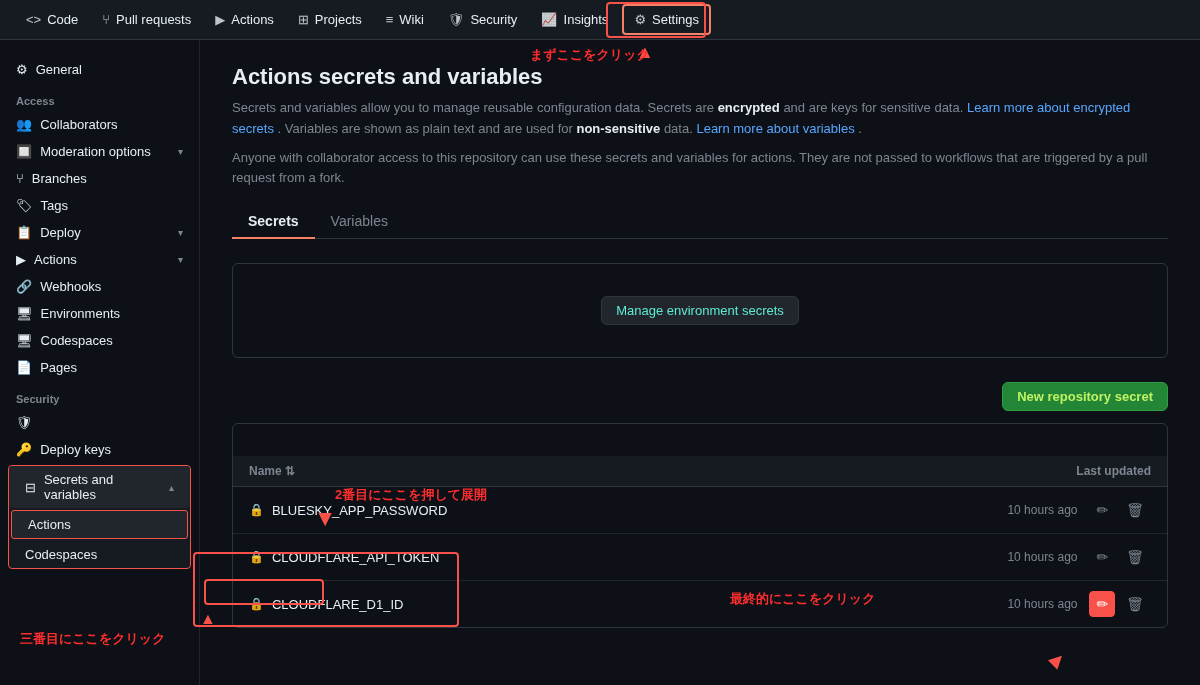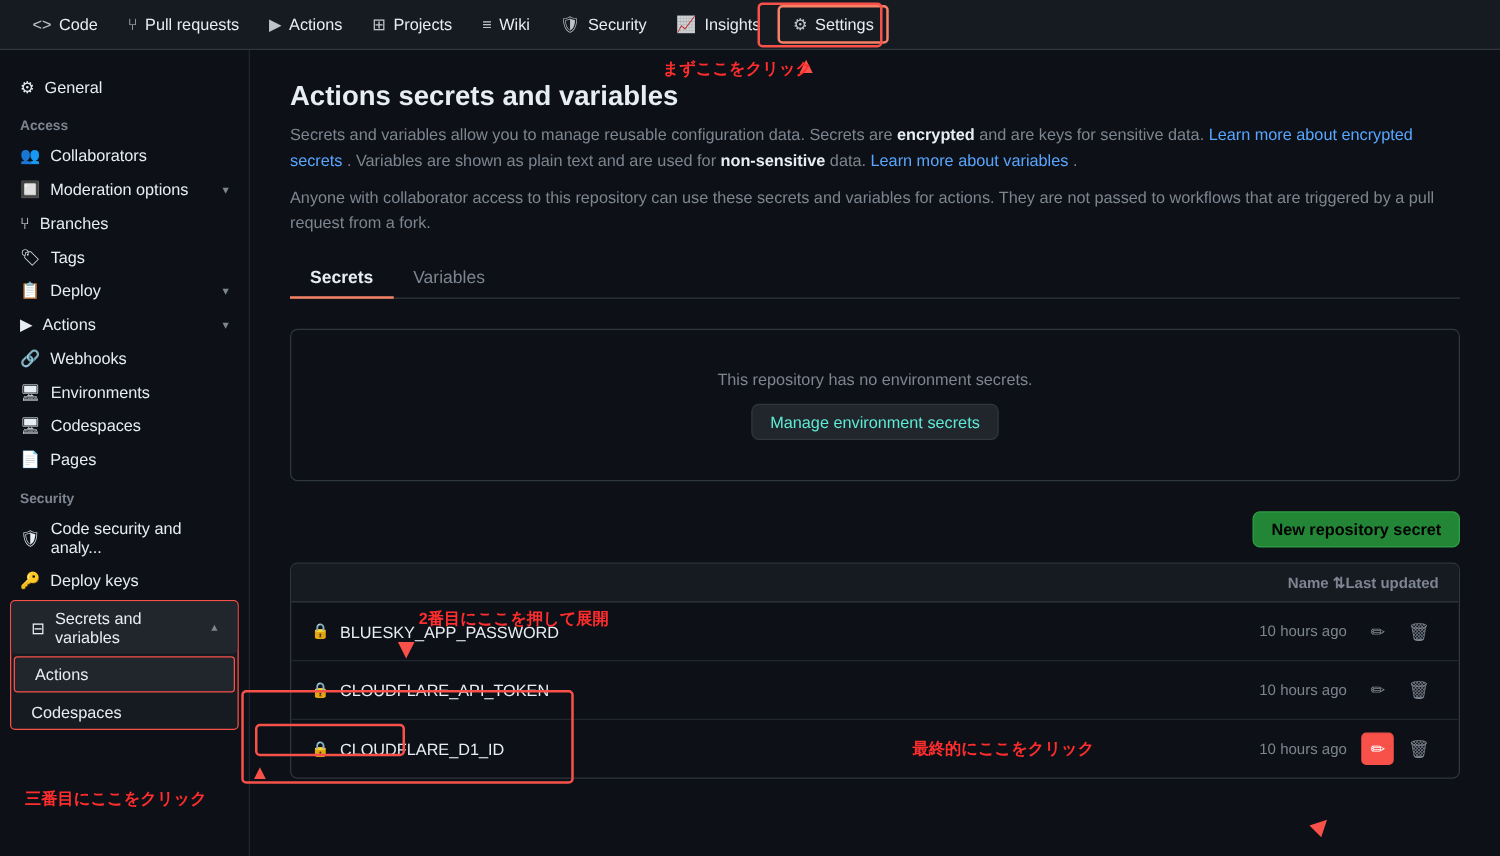--- a/index.html
+++ b/index.html
@@ -164,48 +164,49 @@
       border: 1px solid #30363d;
       color: #5eead4;
       padding: 6px 14px;
       border-radius: 6px;
       cursor: pointer;
       font-size: 13px;
     }
     .btn-green {
       background: #238636;
       border: 1px solid #2ea043;
-      color: #000000;
+      color: #bef264;
       padding: 6px 14px;
       border-radius: 6px;
       cursor: pointer;
       font-size: 13px;
       font-weight: 600;
     }
 
     
     .repo-secrets-header {
       display: flex;
       justify-content: flex-end;
       margin-bottom: 12px;
     }
     .secrets-table {
       border: 1px solid #30363d;
       border-radius: 6px;
       overflow: hidden;
     }
     .secrets-table-header {
       display: flex;
-      justify-content: flex-end;
+      justify-content: space-between;
       padding: 8px 16px;
       background: #161b22;
       border-bottom: 1px solid #30363d;
       font-size: 12px;
       font-weight: 600;
       color: #7d8590;
+      margin-top: 32px;
     }
     .secret-row {
       display: flex;
       align-items: center;
       padding: 10px 16px;
       border-bottom: 1px solid #21262d;
       font-size: 13px;
     }
     .secret-row:last-child { border-bottom: none; }
     .secret-row .name {
@@ -368,21 +369,20 @@
       </div>
       <div class="sidebar-item">
         <span>📄</span>
         <span>Pages</span>
       </div>
 
       <div class="sidebar-section-label">Security</div>
 
       <div class="sidebar-item">
         <span>🛡</span>
-        <span>Code security and analy...</span>
       </div>
       <div class="sidebar-item">
         <span>🔑</span>
         <span>Deploy keys</span>
       </div>
 
       <div class="sidebar-sub">
         <div class="sidebar-item has-arrow selected">
           <span class="left">
             <span>⊟</span>
@@ -416,21 +416,20 @@
       <p class="page-desc" style="margin-top:8px;">
         Anyone with collaborator access to this repository can use these secrets and variables for actions. They are not passed to workflows that are triggered by a pull request from a fork.
       </p>
 
       <div class="tabs">
         <div class="tab active">Secrets</div>
         <div class="tab">Variables</div>
       </div>
 
       <div class="env-secrets-box">
-        <p>This repository has no environment secrets.</p>
         <button class="btn-secondary">Manage environment secrets</button>
       </div>
 
       <div class="repo-secrets-header">
         <button class="btn-green">New repository secret</button>
       </div>
 
       <div class="secrets-table">
         <div class="secrets-table-header">
           <span>Name ⇅</span>

